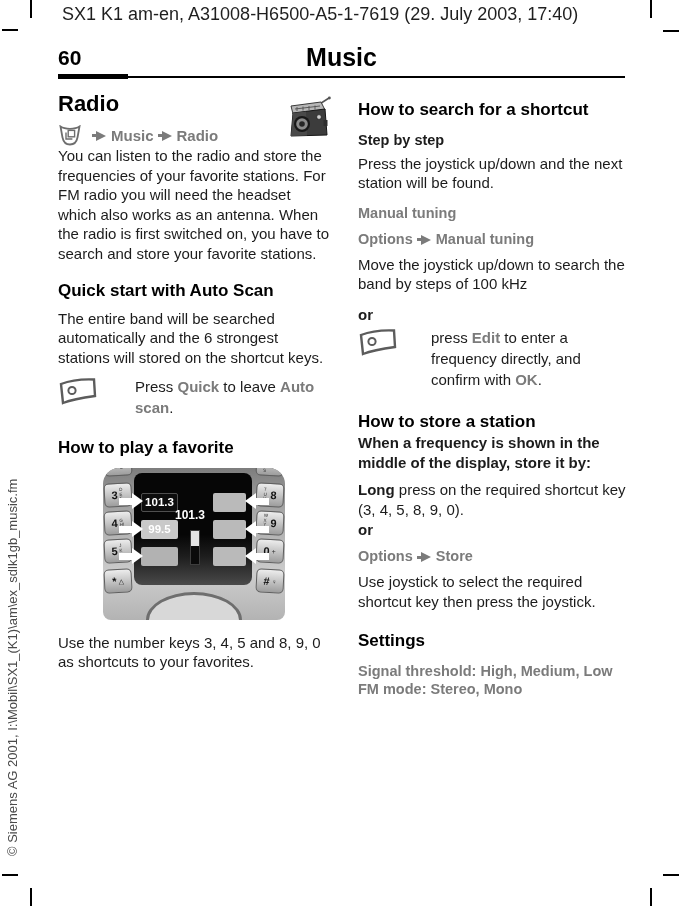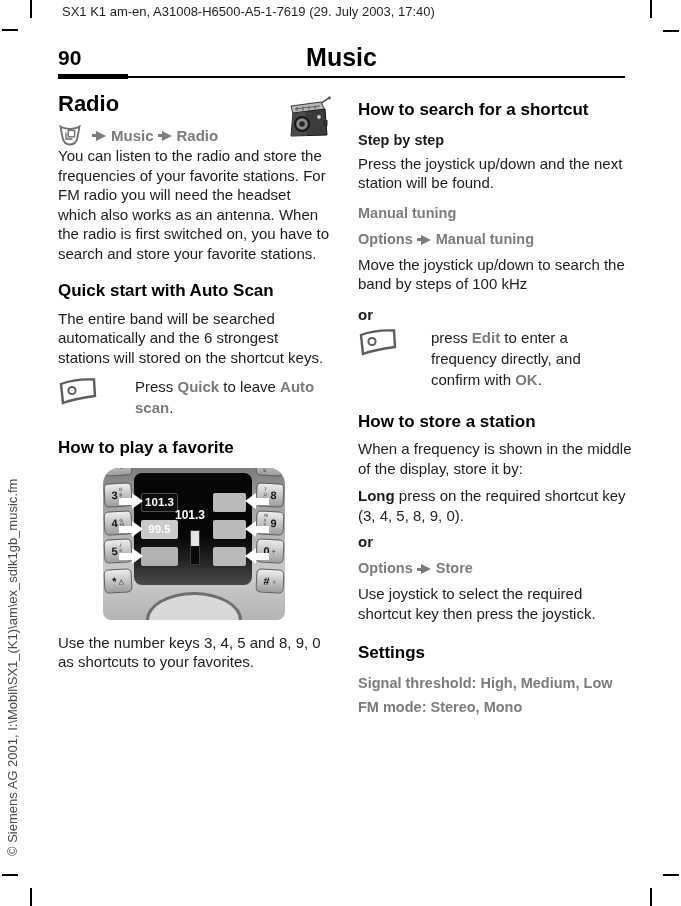--- a/index.html
+++ b/index.html
@@ -4,21 +4,21 @@
 <style>
   * { margin:0; padding:0; box-sizing:border-box; }
   html,body { background:#ffffff; }
   body { font-family:"Liberation Sans", sans-serif; color:#1c1c1c; }
   .page { position:relative; width:681px; height:906px; background:#fff; overflow:hidden; }
 
   
   .crop { position:absolute; background:#000; }
 
   
-  .meta-line { position:absolute; left:62px; top:4px; font-size:13px; color:#1f1f1f; }
+  .meta-line { position:absolute; left:62px; top:4px; font-size:18px; color:#1f1f1f; }
   .page-number { position:absolute; left:58px; top:46px; font-size:21px; font-weight:bold; color:#000; }
   .chapter-title { position:absolute; left:58px; right:56px; top:43px; text-align:center; font-size:25px; font-weight:bold; color:#000; }
   .rule-thin { position:absolute; left:58px; top:76px; width:567px; height:1.5px; background:#000; }
   .rule-thick { position:absolute; left:58px; top:74px; width:70px; height:5px; background:#000; }
 
   
   .sidebar-copy { position:absolute; left:5px; top:856px; transform:rotate(-90deg); transform-origin:0 0; white-space:nowrap; font-size:13px; color:#4a4a4a; }
 
   
   .col { position:absolute; top:92px; width:274px; }
@@ -83,39 +83,39 @@
                      border-left:11px solid #fff; border-top:8.5px solid transparent; border-bottom:8.5px solid transparent; }
   .parrow.l::after { content:""; position:absolute; right:100%; top:-5px; width:0; height:0;
                      border-right:11px solid #fff; border-top:8.5px solid transparent; border-bottom:8.5px solid transparent; }
 
   .joy-outer { position:absolute; left:50%; bottom:-28px; transform:translateX(-50%);
                width:96px; height:56px; border-radius:50%; background:#d8d8d8; border:3px solid #6e6e6e; }
 
   .caption { margin-top:13px; }
 
   
-  .mt8{margin-top:8px;} .mt10{margin-top:8px;} .mt12{margin-top:12px;}
+  .mt8{margin-top:8px;} .mt10{margin-top:2px;font-weight:bold;} .mt12{margin-top:12px;}
   .mt18{margin-top:18px;} .mt20{margin-top:20px;} .mt22{margin-top:22px;}
 </style>
 </head>
 <body>
 
 <div class="page">
 
   <div class="crop" style="left:30px;top:0;width:1.5px;height:18px;"></div>
   <div class="crop" style="left:2px;top:29px;width:16px;height:1.5px;"></div>
   <div class="crop" style="left:650px;top:0;width:1.5px;height:18px;"></div>
   <div class="crop" style="left:663px;top:30px;width:16px;height:1.5px;"></div>
   <div class="crop" style="left:2px;top:874px;width:16px;height:1.5px;"></div>
   <div class="crop" style="left:30px;top:888px;width:1.5px;height:18px;"></div>
   <div class="crop" style="left:663px;top:874px;width:16px;height:1.5px;"></div>
   <div class="crop" style="left:650px;top:888px;width:1.5px;height:18px;"></div>
 
   <div class="meta-line">SX1 K1 am-en, A31008-H6500-A5-1-7619 (29. July 2003, 17:40)</div>
-  <div class="page-number">90</div>
+  <div class="page-number">60</div>
   <div class="chapter-title">Music</div>
   <div class="rule-thin"></div>
   <div class="rule-thick"></div>
 
   <div class="sidebar-copy">© Siemens AG 2001, I:\Mobil\SX1_(K1)\am\ex_sdlk1gb_music.fm</div>
 
   <div class="col col-left">
     <div style="position:relative;">
       <h1 class="sect">Radio</h1>
       <span class="radio-art">

